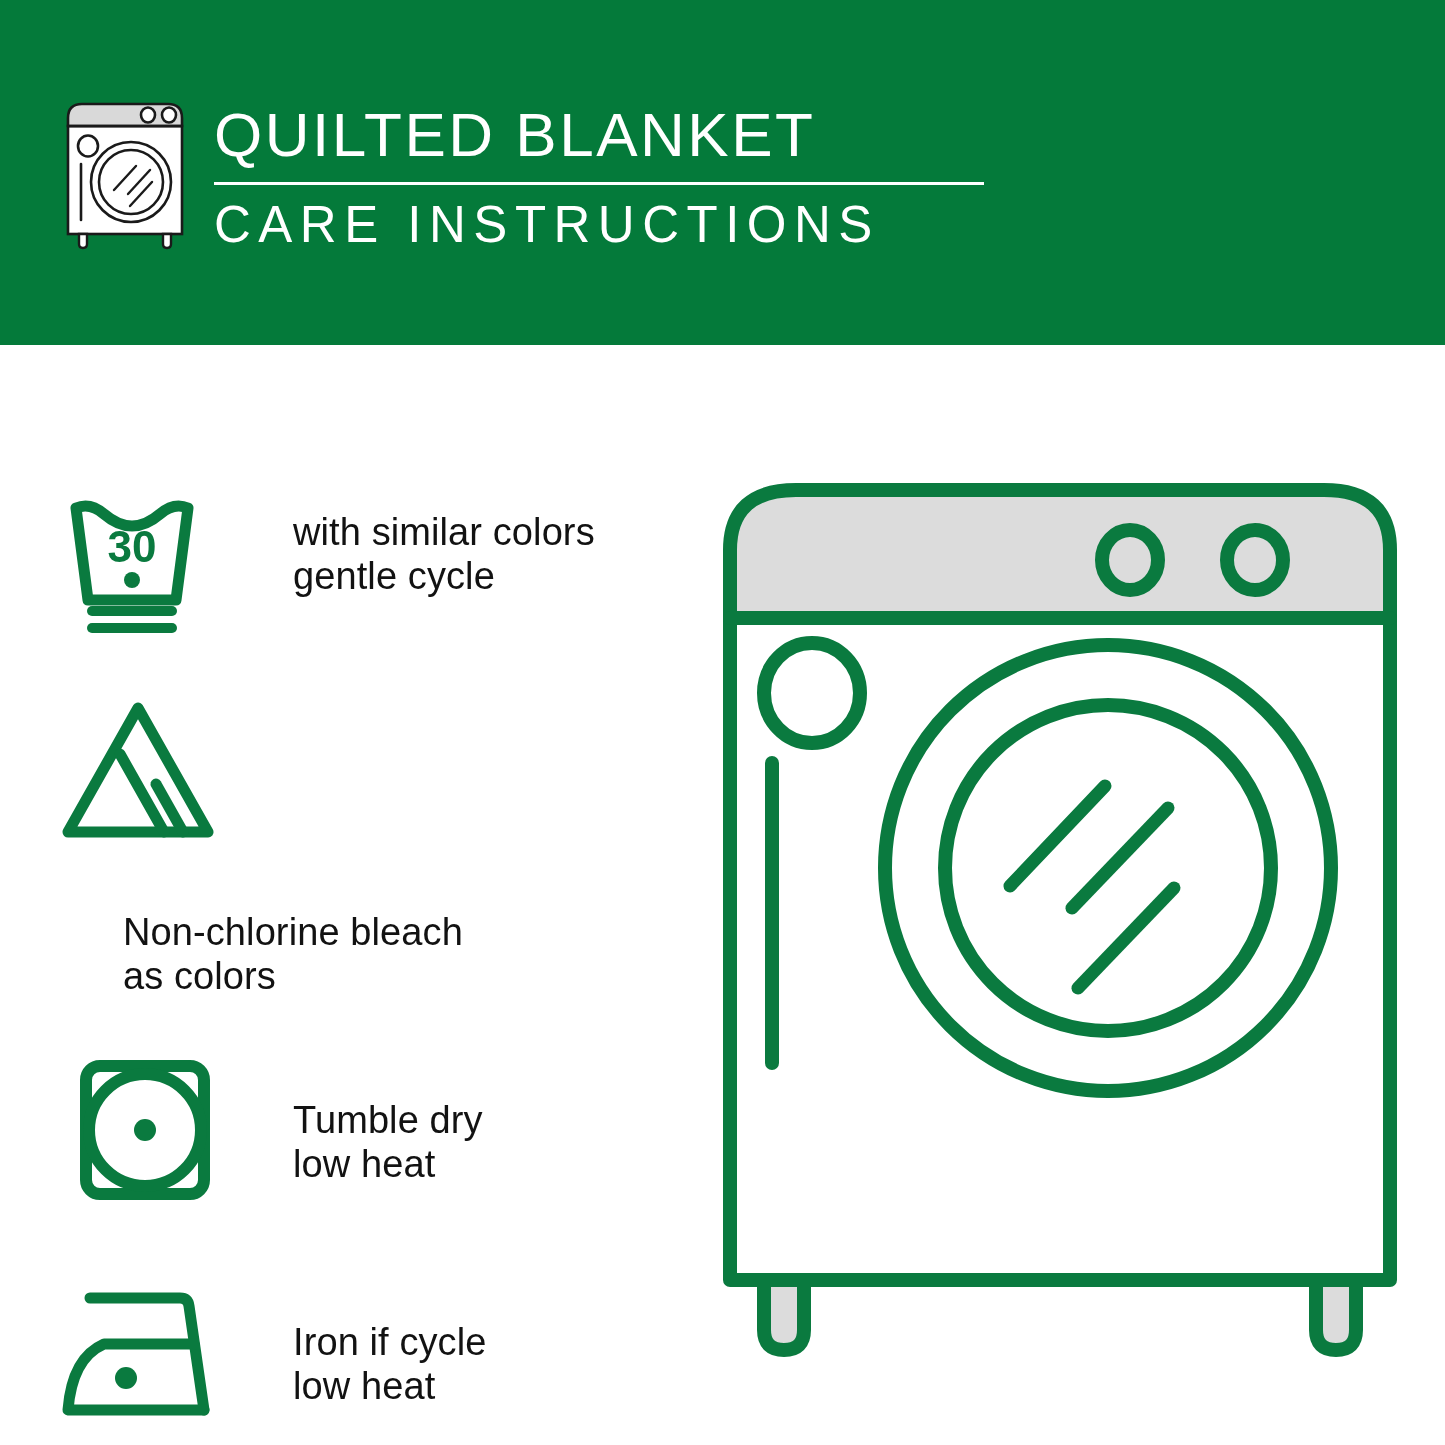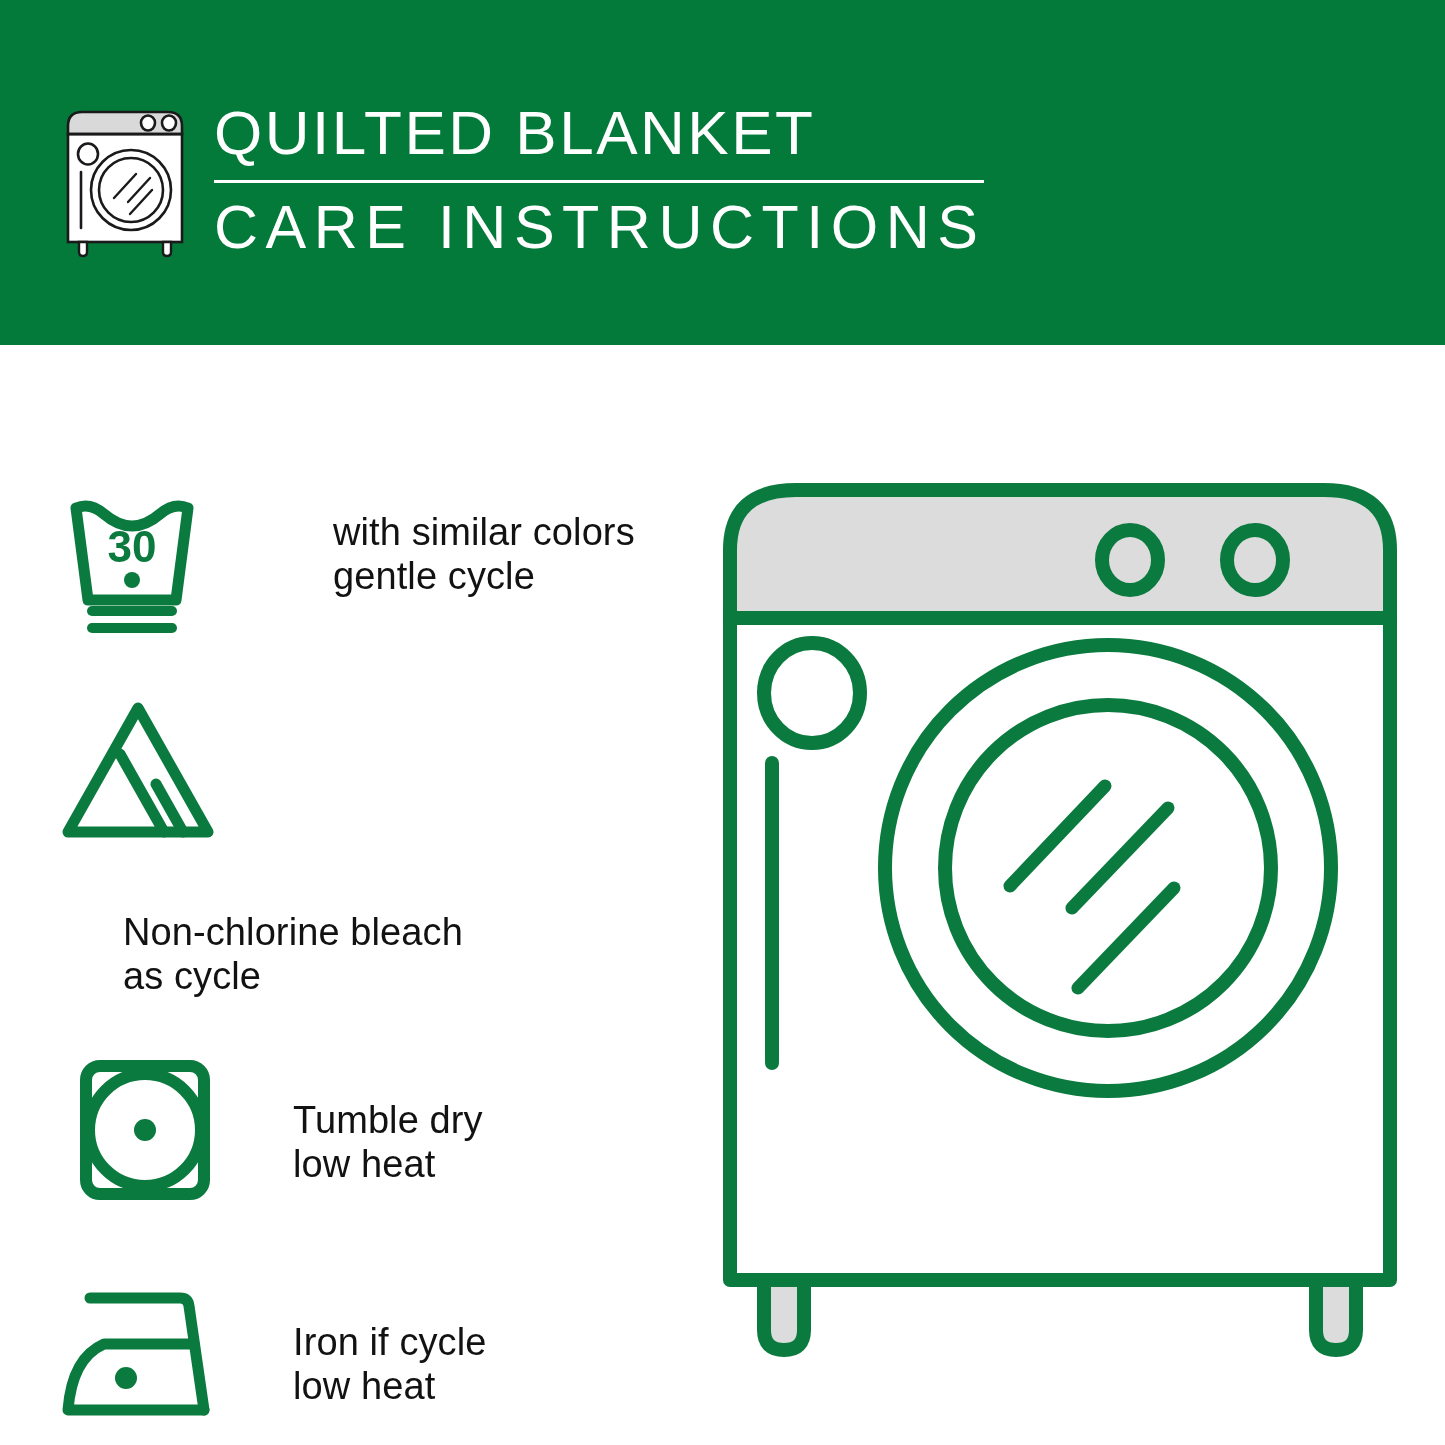--- a/index.html
+++ b/index.html
@@ -58,21 +58,21 @@
   #title-divider {
     height: 3px;
     background: #ffffff;
     margin-top: 16px;
     margin-bottom: 14px;
     width: 770px;
   }
   #title-sub {
     color: #ffffff;
     font-family: "Liberation Sans", sans-serif;
-    font-size: 61px;
+    font-size: 51px;
     font-weight: 400;
     letter-spacing: 7.5px;
     line-height: 1.0;
     white-space: nowrap;
   }
 
   
   #care-list {
     position: absolute;
     left: 60px;
@@ -95,21 +95,21 @@
     color: #121212;
     font-family: "Liberation Sans", sans-serif;
     font-size: 38px;
     font-weight: 400;
     line-height: 1.16;
     letter-spacing: 0.1px;
     padding-left: 63px;
   }
   .care-text .ln { display: block; white-space: nowrap; }
 
-  #row-wash   { margin-top: 0px; gap: 40px;  }
+  #row-wash   { margin-top: 0px;  }
   #row-bleach { margin-top: 52px; flex-direction: column; }
   #row-dry    { margin-top: 52px; justify-content: flex-end; }
   #row-iron   { margin-top: 52px; }
 
   #row-wash   .care-text { padding-top: 40px; }
   #row-bleach .care-text { padding-top: 48px; }
   #row-dry    .care-text { padding-top: 48px; }
   #row-iron   .care-text { padding-top: 48px; }
 
   
@@ -189,21 +189,21 @@
         <g fill="none" stroke="#0A7A3F" stroke-width="11" stroke-linecap="round" stroke-linejoin="round">
 
           <path d="M78 16 L148 140 L8 140 Z"></path>
 
           <line x1="60" y1="62" x2="104" y2="140"></line>
           <line x1="96" y1="92" x2="123" y2="140"></line>
         </g>
       </svg>
       <div class="care-text">
         <span class="ln">Non-chlorine bleach</span>
-        <span class="ln">as cycle</span>
+        <span class="ln">as colors</span>
       </div>
     </div>
 
     <div class="care-row" id="row-dry">
       <svg class="care-symbol" viewBox="0 0 170 170" xmlns="http://www.w3.org/2000/svg">
         <g fill="none" stroke="#0A7A3F" stroke-width="12" stroke-linejoin="round">
           <rect x="26" y="16" width="118" height="128" rx="14"></rect>
           <circle cx="85" cy="80" r="56"></circle>
         </g>
         <circle cx="85" cy="80" r="11" fill="#0A7A3F"></circle>

